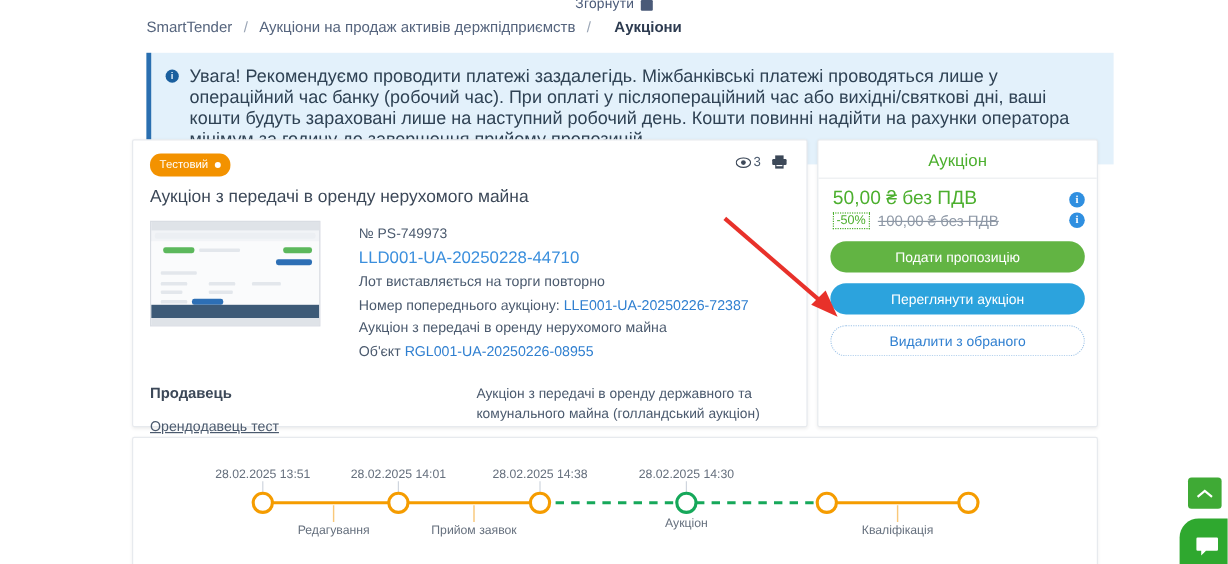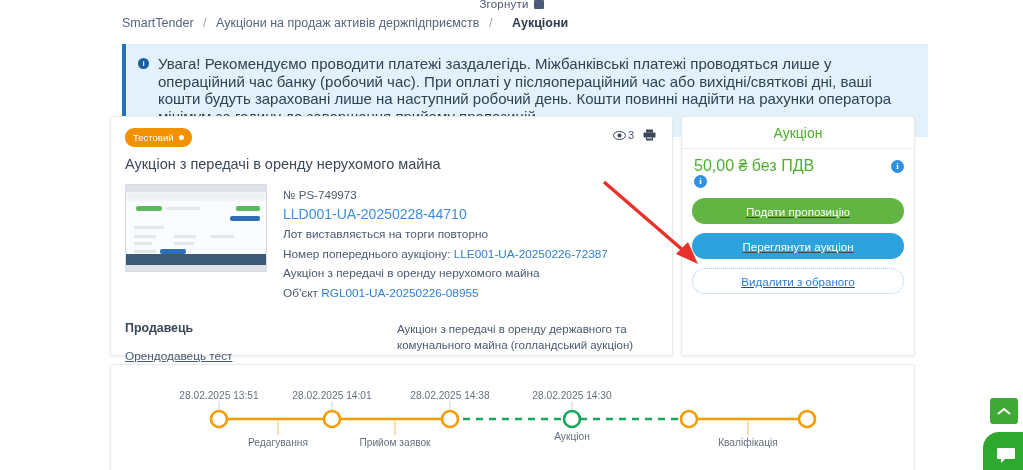--- a/index.html
+++ b/index.html
@@ -69,21 +69,21 @@
     margin-top: 9px;
     font-size: 14.5px; color: #3c4858; font-weight: normal;
   }
   .meta-icons {
     position: absolute; top: 12px; right: 16px;
     display: flex; align-items: center; gap: 9px;
     color: #4b5a6e;
   }
   .meta-views { display:flex; align-items:center; gap:2px; font-size: 11px; color:#4b5a6e;}
 
-  .card-body { display: flex; gap: 16px; margin-top: 12px; }
+  .card-body { display: flex; gap: 32px; margin-top: 12px; }
   .thumb {
     flex: 0 0 auto; width: 142px; height: 88px;
     border: 1px solid #d9dde3; background:#f2f4f7;
     position: relative; overflow: hidden;
   }
   .thumb .t-bar { position:absolute; left:0; right:0; height:7px; top:0; background:#dfe3e8; }
   .thumb .t-url { position:absolute; left:3px; right:3px; top:9px; height:5px; background:#eceff3; border-radius:2px;}
   .thumb .t-page { position:absolute; left:0; right:0; top:16px; bottom:17px; background:#fafbfc;}
   .thumb .t-line { position:absolute; background:#e3e7ec; height:3px; border-radius:1px;}
   .thumb .t-green { position:absolute; background:#5cb85c; height:5px; border-radius:2px;}
@@ -123,21 +123,21 @@
   .disc {
     font-size: 10.5px; color: #4caf2e;
     border: 1px dotted #4caf2e; padding: 0 2px;
   }
   .price-old { font-size: 12.5px; color: #8e98a6; text-decoration: line-through; }
   .info-ico {
     width: 13px; height: 13px; border-radius:50%;
     background:#2f8fe0; color:#fff; font-size:9px; font-weight:bold;
     line-height:13px; text-align:center; font-family:"Liberation Serif", serif;
   }
-  .btns { padding: 6px 10px 1px 10px; display:flex; flex-direction:column; gap: 9px; text-decoration: underline; }
+  .btns { padding: 6px 10px 1px 10px; display:flex; flex-direction:column; gap: 9px; }
   .btn {
     height: 26px; border-radius: 13px; border:none;
     display:flex; align-items:center; justify-content:center;
     font-size: 11.6px; color:#fff; cursor:pointer; font-family:"Liberation Sans", sans-serif;
   }
   .btn-green { background: #62b443; }
   .btn-orange { background: #f59c00; }
   .btn-blue { background: #2ca3dd; }
   .btn-outline { background:#fff; color:#2f7fd0; border: 1px dotted #9fc4e8; }
   .btn-slot { position: relative; }
@@ -271,20 +271,24 @@
   </div>
 
   <div class="side-card">
     <div class="side-head">Аукціон</div>
     <div class="price-block">
       <div class="price-row">
         <span class="price-main">50,00 ₴  без ПДВ</span>
         <span class="info-ico">i</span>
       </div>
       <div class="price-row">
+        <span class="price-old-wrap">
+          <span class="disc">-50%</span>
+          <span class="price-old">100,00 ₴  без ПДВ</span>
+        </span>
         <span class="info-ico">i</span>
       </div>
     </div>
     <div class="btns">
       <button class="btn btn-green">Подати пропозицію</button>
       <button class="btn btn-blue">Переглянути аукціон</button>
       <button class="btn btn-outline">Видалити з обраного</button>
     </div>
   </div>
 

